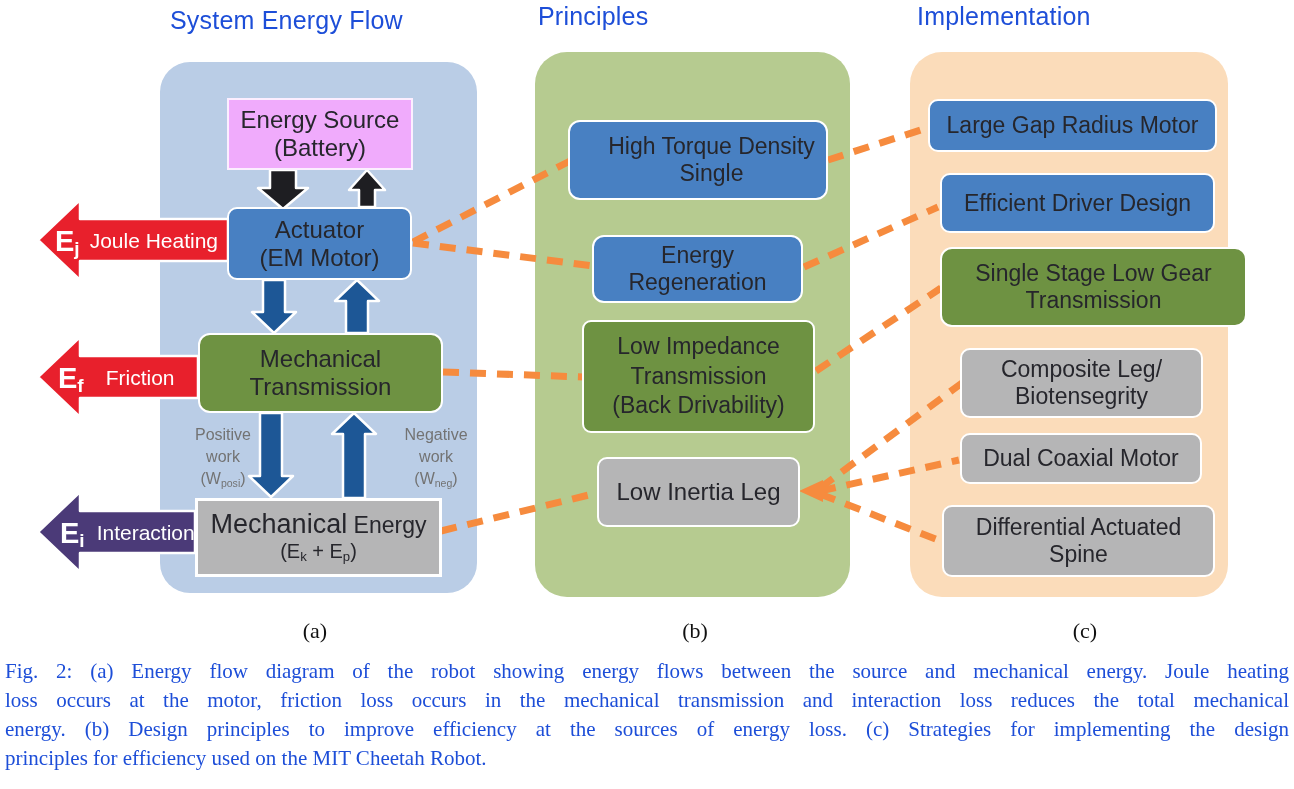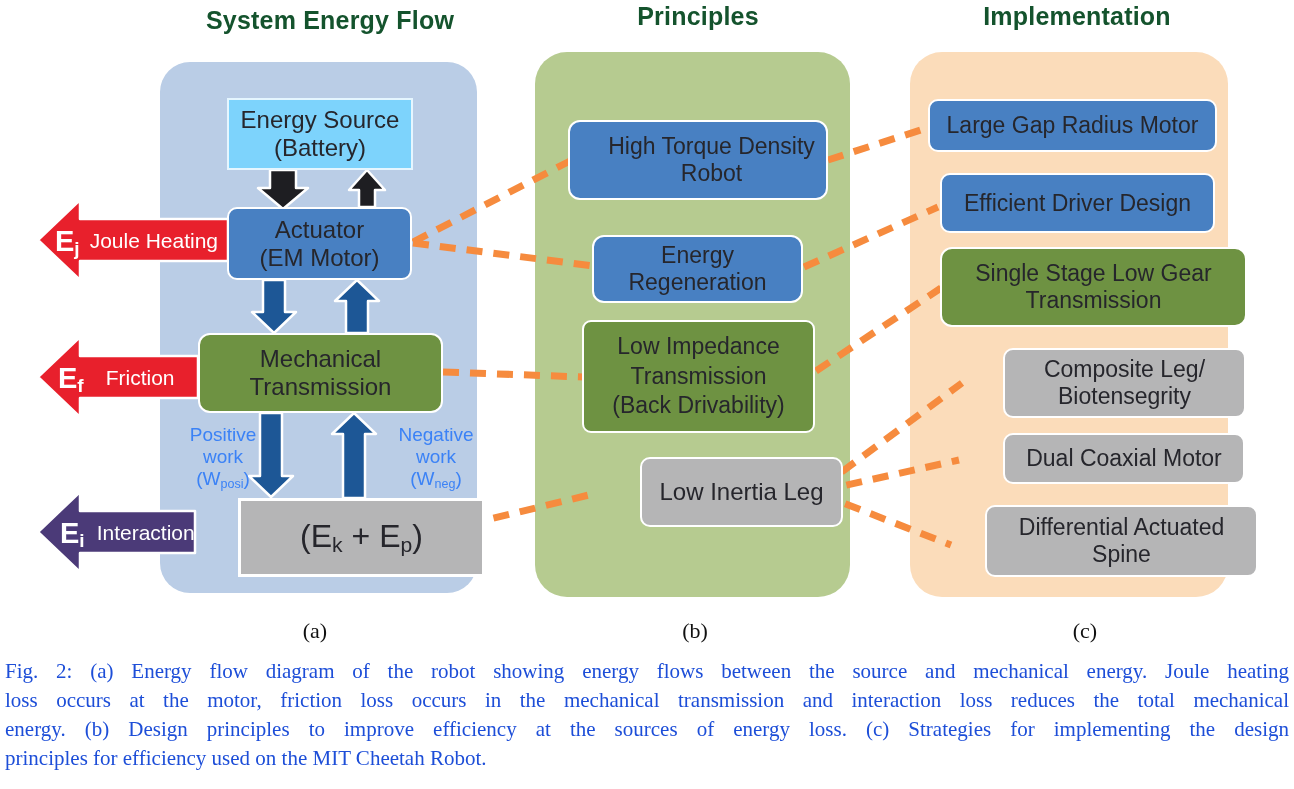--- a/index.html
+++ b/index.html
@@ -3,39 +3,39 @@
 <meta charset="utf-8">
 <style>
   html,body{margin:0;padding:0;background:#fff;}
   *{box-sizing:border-box;}
   .stage{position:relative;width:1294px;height:789px;background:#fff;overflow:hidden;
          font-family:"Liberation Sans","DejaVu Sans",sans-serif;color:#26262c;}
   .panel{position:absolute;z-index:1;}
   .panel-blue{left:160px;top:62px;width:317px;height:531px;background:#bacde6;border-radius:30px;}
   .panel-green{left:535px;top:52px;width:315px;height:545px;background:#b6cb90;border-radius:32px;}
   .panel-peach{left:910px;top:52px;width:318px;height:545px;background:#fbdcba;border-radius:32px;}
-  .col-heading{position:absolute;top:6px;z-index:4;font-size:25px;font-weight:700;color:#14532d;
-               text-align:center;letter-spacing:.2px;}
+  .col-heading{position:absolute;top:6px;z-index:4;font-size:25px;font-weight:400;color:#1d4ed8;
+               letter-spacing:.2px;}
   #svg-layer{position:absolute;left:0;top:0;z-index:2;}
   .box{position:absolute;z-index:3;display:flex;flex-direction:column;justify-content:center;align-items:center;
        text-align:center;line-height:1.16;border:2.5px solid #fff;font-size:23px;}
   .blue{background:#4880c2;}
   .green{background:#6e9242;}
-  .gray{background:#b5b5b6;margin-left:43px;}
-  .pink{background:#7dd3fc;border-width:2px;border-color:rgba(255,255,255,.8);}
+  .gray{background:#b5b5b6;}
+  .pink{background:#f0abfc;border-width:2px;border-color:rgba(255,255,255,.8);}
   .r10{border-radius:10px;} .r12{border-radius:12px;} .r14{border-radius:9px;}
   .sub{font-size:.66em;vertical-align:-0.24em;}
   .loss-row{position:absolute;z-index:4;display:flex;align-items:center;color:#fff;height:40px;}
   .loss-sym{font-size:29px;font-weight:700;line-height:1;}
   .loss-sym-sub{font-size:19px;font-weight:700;line-height:1;transform:translateY(7px);}
   .loss-text{font-size:21px;}
-  .work-label{position:absolute;z-index:4;text-align:center;font-size:19px;line-height:22px;color:#3b82f6;}
+  .work-label{position:absolute;z-index:4;text-align:center;font-size:16px;line-height:22px;color:#737373;}
   .me-line1{line-height:1.1;}
   .me-w1{font-size:27px;} .me-w2{font-size:23px;}
-  .me-line2{font-size:32px;line-height:1.15;}
+  .me-line2{font-size:20px;line-height:1.15;}
   .sublabel{position:absolute;top:618px;z-index:4;text-align:center;
             font-family:"Liberation Serif","DejaVu Serif",serif;font-size:22px;color:#111;}
   .caption{position:absolute;left:0;top:657px;width:1294px;padding:0 5px;z-index:4;
            font-family:"Liberation Serif","DejaVu Serif",serif;font-size:21px;line-height:29px;color:#1d4ed8;}
   .cap-line{text-align:justify;text-align-last:justify;}
   .cap-line.last{text-align:left;text-align-last:left;}
 </style>
 </head>
 <body>
 
@@ -87,20 +87,24 @@
   </div>
   <div class="box blue r10" style="left:227px;top:207px;width:185px;height:73px;font-size:24px;">
     <div>Actuator</div>
     <div>(EM Motor)</div>
   </div>
   <div class="box green r12" style="left:198px;top:333px;width:245px;height:80px;font-size:24px;">
     <div>Mechanical</div>
     <div>Transmission</div>
   </div>
   <div class="box gray" style="left:195px;top:498px;width:247px;height:79px;border-width:3px;">
+    <div class="me-line1">
+      <span class="me-w1">Mechanical</span>
+      <span class="me-w2">Energy</span>
+    </div>
     <div class="me-line2">
       <span>(E</span><span class="sub">k</span><span> + E</span><span class="sub">p</span><span>)</span>
     </div>
   </div>
 
   <div class="loss-row" style="left:55px;top:221px;">
     <span class="loss-sym">E</span>
       <span class="loss-sym-sub">j</span>
     <span class="loss-text" style="margin-left:10px;">Joule Heating</span>
   </div>
@@ -121,21 +125,21 @@
     <div><span>(W</span><span class="sub">posi</span><span>)</span></div>
   </div>
   <div class="work-label" style="left:396px;top:424px;width:80px;">
     <div>Negative</div>
     <div>work</div>
     <div><span>(W</span><span class="sub">neg</span><span>)</span></div>
   </div>
 
   <div class="box blue r12" style="left:568px;top:120px;width:260px;height:80px;padding-left:27px;">
     <div>High Torque Density</div>
-    <div>Robot</div>
+    <div>Single</div>
   </div>
   <div class="box blue r12" style="left:592px;top:235px;width:211px;height:68px;">
     <div>Energy</div>
     <div>Regeneration</div>
   </div>
   <div class="box green r14" style="left:582px;top:320px;width:233px;height:113px;line-height:1.28;">
     <div>Low Impedance</div>
     <div>Transmission</div>
     <div>(Back Drivability)</div>
   </div>

